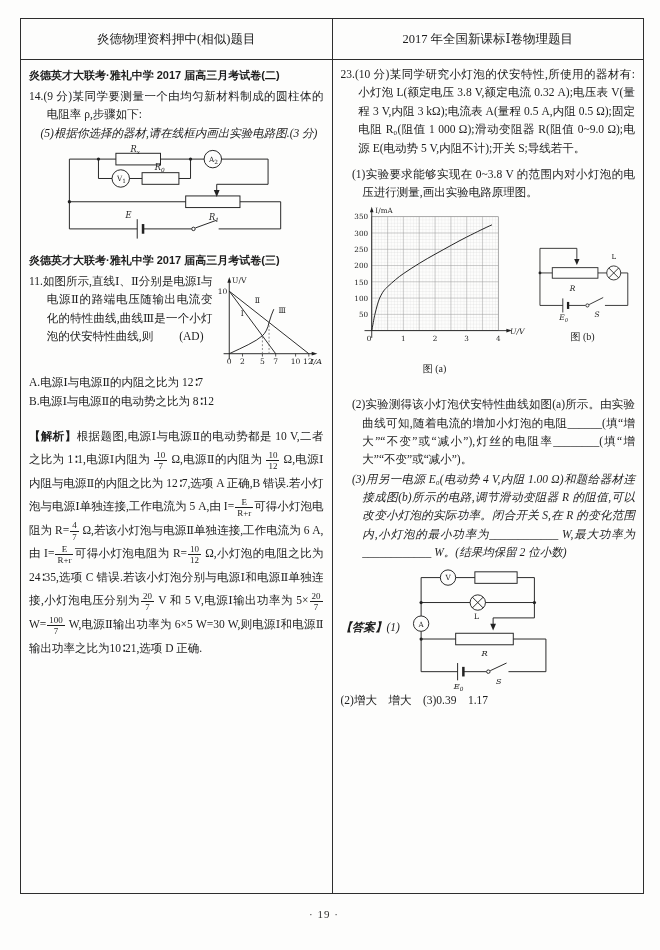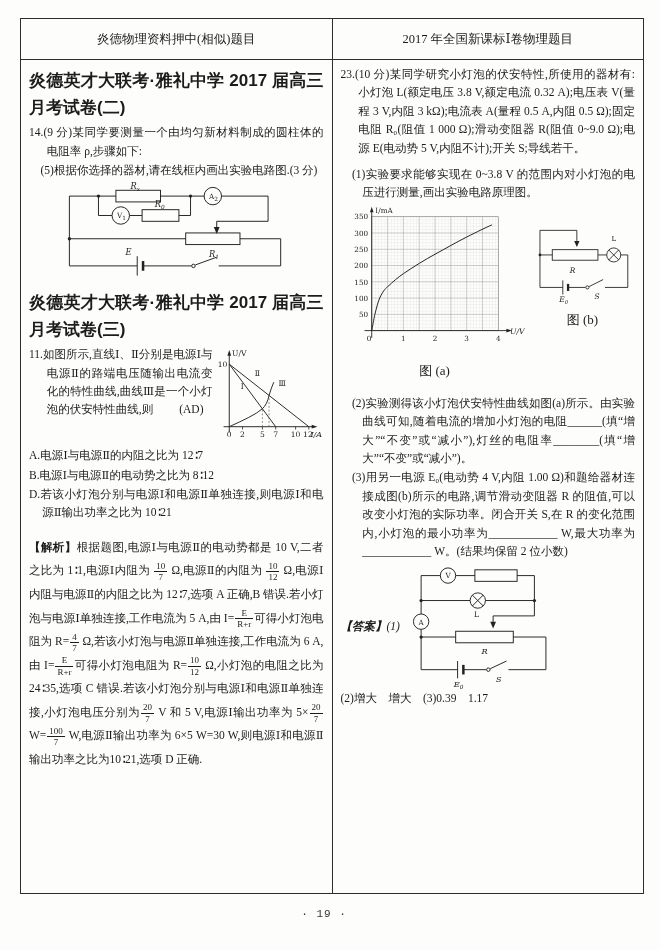--- a/index.html
+++ b/index.html
@@ -5,41 +5,41 @@
   html,body{margin:0;padding:0;}
   .page{position:relative;width:660px;height:950px;background:#fdfdfc;overflow:hidden;
         font-family:"Liberation Serif","DejaVu Serif",serif;color:#1c1c1c;}
   .sheet{position:absolute;left:20px;top:18px;width:624px;height:876px;border:1.3px solid #2e2e2e;box-sizing:border-box;}
   .hdr{display:flex;height:40px;border-bottom:1.3px solid #2e2e2e;}
   .hdr-cell{flex:1;display:flex;align-items:center;justify-content:center;font-size:12.5px;}
   .hdr-cell.l{border-right:1.3px solid #2e2e2e;}
   .cols{display:flex;height:833px;}
   .col{flex:1;padding:5px 8px 0 8px;font-size:11.5px;line-height:1.6;text-align:justify;box-sizing:border-box;}
   .col.left{border-right:1.3px solid #2e2e2e;}
-  h3.sec{margin:2px 0 2px 0;font-size:17px;font-family:"Liberation Sans","DejaVu Sans",sans-serif;font-weight:bold;}
+  h3.sec{margin:2px 0 2px 0;font-size:11px;font-family:"Liberation Sans","DejaVu Sans",sans-serif;font-weight:bold;}
   p{margin:0 0 1px 0;}
   .hang2{padding-left:1.55em;text-indent:-1.55em;}
-  .ind1{padding-left:1em;}
+  .ind1{padding-left:1em;font-style:italic;}
   .opt{padding-left:1.15em;text-indent:-1.15em;}
   .ansr{margin-left:26px;}
   .figc{text-align:center;margin:2px 0 4px 0;}
   .q11wrap{overflow:hidden;}
   .q11svg{float:right;width:108px;height:99px;margin:0 0 2px 3px;}
   .analysis{line-height:2.05;margin-top:14px;}
   .blk{font-weight:bold;font-family:"Liberation Sans","DejaVu Sans",sans-serif;}
   .frac{display:inline-block;vertical-align:middle;text-align:center;font-size:0.78em;line-height:1.15;margin:0 1px;}
   .frac .fn{display:block;border-bottom:1px solid currentColor;padding:0 2px;}
   .frac .fd{display:block;padding:0 2px;}
-  .figrow{display:flex;align-items:flex-start;margin:2px 0 12px 0;}
+  .figrow{display:flex;align-items:center;margin:2px 0 18px 0;}
   .fig{text-align:center;}
-  .fig .cap{font-size:13px;margin-top:0px;}
+  .fig .cap{font-size:10px;margin-top:0px;}
   .fig.b{margin-left:2px;margin-bottom:14px;}
   .answrap{display:flex;align-items:center;margin-top:2px;}
   .answrap .lbl{white-space:nowrap;font-style:italic;}
-  .pageno{position:absolute;left:0;right:12px;top:908px;text-align:center;font-size:11px;color:#333;letter-spacing:1px;font-family:Liberation Mono, monospace;}
+  .pageno{position:absolute;left:0;right:12px;top:908px;text-align:center;font-size:11px;color:#333;letter-spacing:1px;}
   svg{display:inline-block;}
   svg text{font-family:"DejaVu Serif","Liberation Serif",serif;font-style:italic;font-size:8.5px;fill:#1c1c1c;}
   svg text.tick{font-style:normal;font-size:8px;}
   svg text.meter{font-style:normal;font-size:7.5px;}
   svg .sub{font-size:6px;}
 </style>
 </head>
 <body>
 
 <div class="page">
@@ -122,21 +122,20 @@
             <text x="112" y="97" text-anchor="end">I/A</text>
             <text x="26" y="46" class="tick">Ⅰ</text>
             <text x="41" y="32" class="tick">Ⅱ</text>
             <text x="66" y="43" class="tick">Ⅲ</text>
           </svg>
           <p class="hang2"><span>11.如图所示,直线Ⅰ、Ⅱ分别是电源Ⅰ与电源Ⅱ的路端电压随输出电流变化的特性曲线,曲线Ⅲ是一个小灯泡的伏安特性曲线,则</span><span class="ansr">(AD)</span></p>
         </div>
 
         <p class="opt">A.电源Ⅰ与电源Ⅱ的内阻之比为 12∶7</p>
         <p class="opt">B.电源Ⅰ与电源Ⅱ的电动势之比为 8∶12</p>
-        <p class="opt">D.若该小灯泡分别与电源Ⅰ和电源Ⅱ单独连接,则电源Ⅰ和电源Ⅱ输出功率之比为 10∶21</p>
 
         <p class="analysis"><span class="blk">【解析】</span><span>根据题图,电源Ⅰ与电源Ⅱ的电动势都是 10 V,二者之比为 1∶1,电源Ⅰ内阻为 <span class="frac"><span class="fn">10</span><span class="fd">7</span></span> Ω,电源Ⅱ的内阻为 <span class="frac"><span class="fn">10</span><span class="fd">12</span></span> Ω,电源Ⅰ内阻与电源Ⅱ的内阻之比为 12∶7,选项 A 正确,B 错误.若小灯泡与电源Ⅰ单独连接,工作电流为 5 A,由 I=<span class="frac"><span class="fn">E</span><span class="fd">R+r</span></span>可得小灯泡电阻为 R=<span class="frac"><span class="fn">4</span><span class="fd">7</span></span> Ω,若该小灯泡与电源Ⅱ单独连接,工作电流为 6 A,由 I=<span class="frac"><span class="fn">E</span><span class="fd">R+r</span></span>可得小灯泡电阻为 R=<span class="frac"><span class="fn">10</span><span class="fd">12</span></span> Ω,小灯泡的电阻之比为 24∶35,选项 C 错误.若该小灯泡分别与电源Ⅰ和电源Ⅱ单独连接,小灯泡电压分别为<span class="frac"><span class="fn">20</span><span class="fd">7</span></span> V 和 5 V,电源Ⅰ输出功率为 5×<span class="frac"><span class="fn">20</span><span class="fd">7</span></span> W=<span class="frac"><span class="fn">100</span><span class="fd">7</span></span> W,电源Ⅱ输出功率为 6×5 W=30 W,则电源Ⅰ和电源Ⅱ输出功率之比为10∶21,选项 D 正确.</span></p>
       </div>
 
       <div class="col right">
         <p class="hang2">23.(10 分)某同学研究小灯泡的伏安特性,所使用的器材有:小灯泡 L(额定电压 3.8 V,额定电流 0.32 A);电压表 V(量程 3 V,内阻 3 kΩ);电流表 A(量程 0.5 A,内阻 0.5 Ω);固定电阻 R₀(阻值 1 000 Ω);滑动变阻器 R(阻值 0~9.0 Ω);电源 E(电动势 5 V,内阻不计);开关 S;导线若干。</p>
         <p class="hang2" style="padding-left:1.9em;text-indent:-0.9em;margin-top:8px;">(1)实验要求能够实现在 0~3.8 V 的范围内对小灯泡的电压进行测量,画出实验电路原理图。</p>
 
         <div class="figrow">
           <div class="fig">
@@ -198,21 +197,21 @@
               <text x="47" y="78" text-anchor="middle">R</text>
               <text x="94" y="42" text-anchor="middle" class="tick">L</text>
               <text x="32" y="112"><tspan>E</tspan><tspan class="sub" dy="2">0</tspan></text>
               <text x="72" y="108">S</text>
             </svg>
             <div class="cap">图 (b)</div>
           </div>
         </div>
 
         <p class="hang2" style="padding-left:1.9em;text-indent:-0.9em;">(2)实验测得该小灯泡伏安特性曲线如图(a)所示。由实验曲线可知,随着电流的增加小灯泡的电阻______(填“增大”“不变”或“减小”),灯丝的电阻率________(填“增大”“不变”或“减小”)。</p>
-        <p class="hang2" style="padding-left:1.9em;text-indent:-0.9em;">(3)用另一电源 E₀(电动势 4 V,内阻 1.00 Ω)和题给器材连接成图(b)所示的电路,调节滑动变阻器 R 的阻值,可以改变小灯泡的实际功率。闭合开关 S,在 R 的变化范围内,小灯泡的最小功率为____________ W,最大功率为____________ W。(结果均保留 2 位小数)</p>
+        <p class="hang2" style="padding-left:1.9em;text-indent:-0.9em;font-style:italic;">(3)用另一电源 E₀(电动势 4 V,内阻 1.00 Ω)和题给器材连接成图(b)所示的电路,调节滑动变阻器 R 的阻值,可以改变小灯泡的实际功率。闭合开关 S,在 R 的变化范围内,小灯泡的最小功率为____________ W,最大功率为____________ W。(结果均保留 2 位小数)</p>
 
         <div class="answrap">
           <span class="lbl"><span class="blk">【答案】</span><span>(1)</span></span>
           <svg width="168" height="127" viewBox="0 0 175 132">
             <g stroke="#222" stroke-width="1" fill="none">
               <path d="M22,14 V54 M22,70 V112"></path>
               <circle cx="22" cy="62" r="8"></circle>
               <path d="M22,14 H42"></path>
                 <circle cx="50" cy="14" r="8"></circle>
                 <path d="M58,14 H78"></path>

